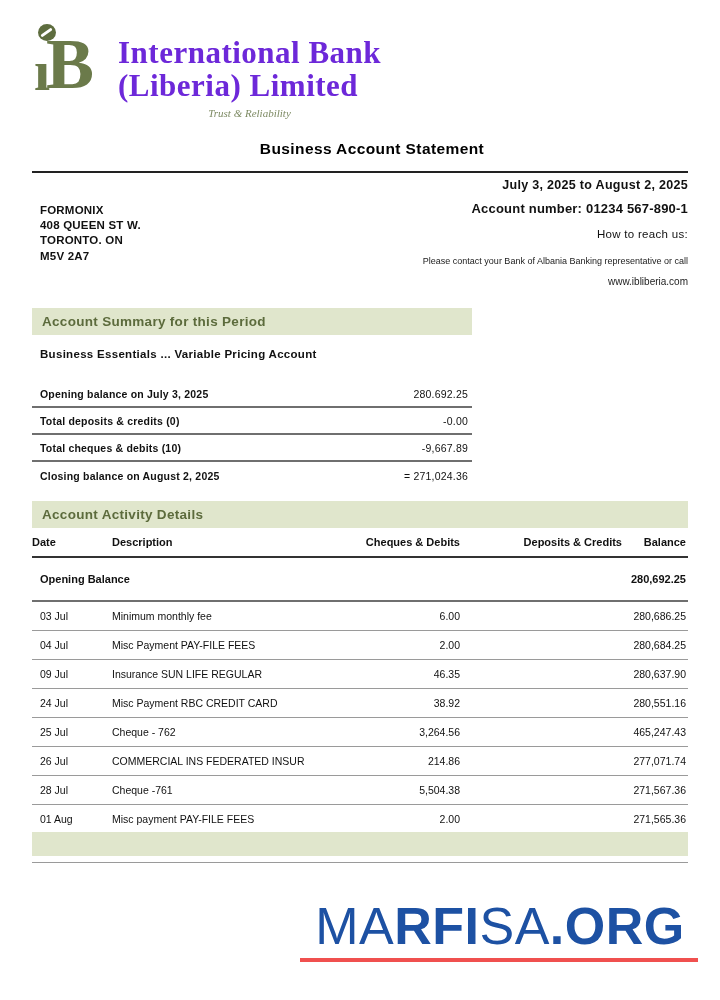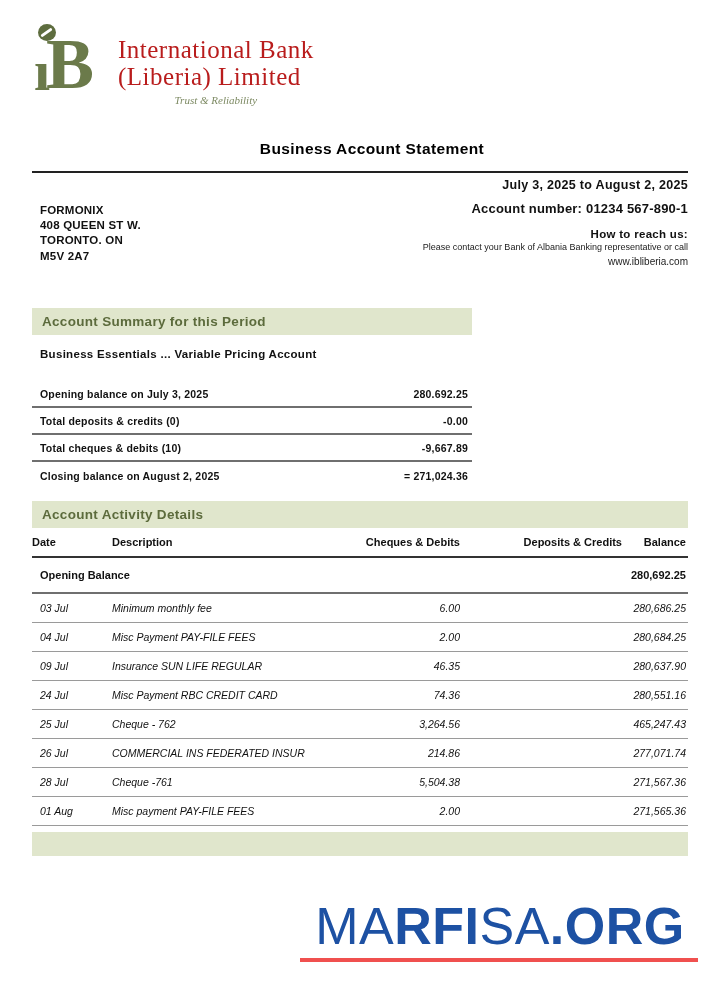--- a/index.html
+++ b/index.html
@@ -8,62 +8,62 @@
   .page { position:relative; width:720px; height:1000px; background:#fff; overflow:hidden; }
 
   
   .logo-block { position:absolute; left:32px; top:16px; display:flex; }
   .monogram { position:relative; width:72px; height:92px; }
   .mono-i { position:absolute; left:2px; top:26px; font-family:"Liberation Serif", serif; font-weight:700; font-size:58px; line-height:1; color:#6b7a4a; }
   .mono-b { position:absolute; left:14px; top:12px; font-family:"Liberation Serif", serif; font-weight:700; font-size:72px; line-height:1; color:#6b7a4a; }
   .mono-dot { position:absolute; left:6px; top:8px; width:18px; height:17px; background:#5e6d3f; border-radius:50%; }
   .mono-dot::after { content:""; position:absolute; left:2px; top:7px; width:13px; height:3px; background:#fff; transform:rotate(-35deg); border-radius:2px; }
   .bank-name { margin-left:14px; padding-top:20px; }
-  .bank-name .line { font-family:"Liberation Serif", serif; font-size:25px; line-height:1.08; color:#b91c1c; letter-spacing:0.5px; }
+  .bank-name .line { font-family:"Liberation Serif", serif; font-size:31px; line-height:1.08; color:#6d28d9; letter-spacing:0.5px;font-weight:bold; }
   .tagline { margin-top:4px; text-align:center; font-family:"Liberation Serif", serif; font-style:italic; font-size:11px; color:#7d8a63; }
 
   
   .doc-title { position:absolute; left:0; top:140px; width:744px; text-align:center; font-size:15.5px; font-weight:700; letter-spacing:0.4px; color:#000; }
   .top-rule { position:absolute; left:32px; top:171px; width:656px; height:2px; background:#222; }
 
   
   .meta-right { position:absolute; right:32px; top:178px; text-align:right; }
   .period { font-size:12.5px; font-weight:700; letter-spacing:0.3px; }
   .account-line { margin-top:9px; font-size:13px; font-weight:700; letter-spacing:0.2px; }
   .reach { margin-top:12px; }
-  .reach-head { font-size:11.5px; font-weight:700; letter-spacing:0.3px; }
-  .reach-line { margin-top:2px; font-size:9px; color:#222; }
+  .reach-head { font-size:11.5px; font-weight:400; letter-spacing:0.3px; }
+  .reach-line { margin-top:16px; font-size:9px; color:#222; }
   .reach-phone { margin-top:1px; font-size:10px; font-weight:700; letter-spacing:0.5px; }
-  .reach-web { margin-top:4px; font-size:10px; color:#222; }
+  .reach-web { margin-top:10px; font-size:10px; color:#222; }
 
   .customer { position:absolute; left:40px; top:203px; font-size:11.5px; font-weight:700; line-height:1.32; letter-spacing:0.2px; }
 
   
   .section-bar { position:absolute; left:32px; height:27px; background:#e0e6cc; display:flex; align-items:center; padding-left:10px; font-size:13.5px; font-weight:700; color:#5c6b3c; letter-spacing:0.3px;text-align:right; }
   .bar-summary { top:308px; width:440px; }
   .bar-activity { top:501px; width:656px; }
 
   .product-line { position:absolute; left:40px; top:348px; font-size:11.5px; font-weight:700; letter-spacing:0.3px; }
 
   
   .summary-table { position:absolute; left:32px; top:381px; width:440px; }
   .s-row { display:flex; justify-content:space-between; align-items:center; height:27px; border-bottom:2px solid #6f6f6f; padding:0 4px 0 8px; }
   .s-row:last-child { border-bottom:none; }
   .s-label { font-size:10.5px; font-weight:700; letter-spacing:0.2px; }
-  .s-value { font-size:10.5px; font-weight:700; letter-spacing:0.2px; }
+  .s-value { font-size:10.5px; font-weight:400; letter-spacing:0.2px; }
 
   
   .activity-table { position:absolute; left:32px; top:528px; width:656px; }
   .a-grid { display:grid; grid-template-columns:80px 220px 130px 160px 1fr; align-items:center; }
   .a-head { height:30px; border-bottom:2px solid #333; font-size:11px; font-weight:700; }
   .a-head .c3,.a-head .c4,.a-head .c5 { text-align:right; }
-  .a-open { height:36px; border-bottom:2px solid #6f6f6f; font-size:11px; font-weight:700; }
+  .a-open { height:44px; border-bottom:2px solid #6f6f6f; font-size:11px; font-weight:700; }
   .a-open .open-label { grid-column:1 / span 2; padding-left:8px; }
   .a-open .c5 { text-align:right; }
-  .a-row { height:29px; border-bottom:1px solid #9a9a9a; font-size:10.5px;font-style:italic; }
+  .a-row { height:29px; border-bottom:1px solid #9a9a9a; font-size:10.5px; }
   .a-row .c1 { padding-left:8px; }
   .a-row .c3,.a-row .c4,.a-row .c5 { text-align:right; }
   .c3 { padding-right:2px; } .c5 { padding-right:2px; }
 
   .bottom-bar { position:absolute; left:32px; top:832px; width:656px; height:24px; background:#e0e6cc; }
 
   
   .footer-brand { position:absolute; left:300px; top:900px; width:400px; text-align:center; }
   .brand-text { font-size:52px; line-height:1; color:#1d51a3; letter-spacing:0.5px; white-space:nowrap; }
   .brand-text .w4 { font-weight:400; }
@@ -170,21 +170,21 @@
       <span class="c1">09 Jul</span>
       <span class="c2">Insurance SUN LIFE REGULAR</span>
       <span class="c3">46.35</span>
       <span class="c4"></span>
       <span class="c5">280,637.90</span>
     </div>
 
     <div class="a-grid a-row">
       <span class="c1">24 Jul</span>
       <span class="c2">Misc Payment RBC CREDIT CARD</span>
-      <span class="c3">74.36</span>
+      <span class="c3">38.92</span>
       <span class="c4"></span>
       <span class="c5">280,551.16</span>
     </div>
 
     <div class="a-grid a-row">
       <span class="c1">25 Jul</span>
       <span class="c2">Cheque - 762</span>
       <span class="c3">3,264.56</span>
       <span class="c4"></span>
       <span class="c5">465,247.43</span>

